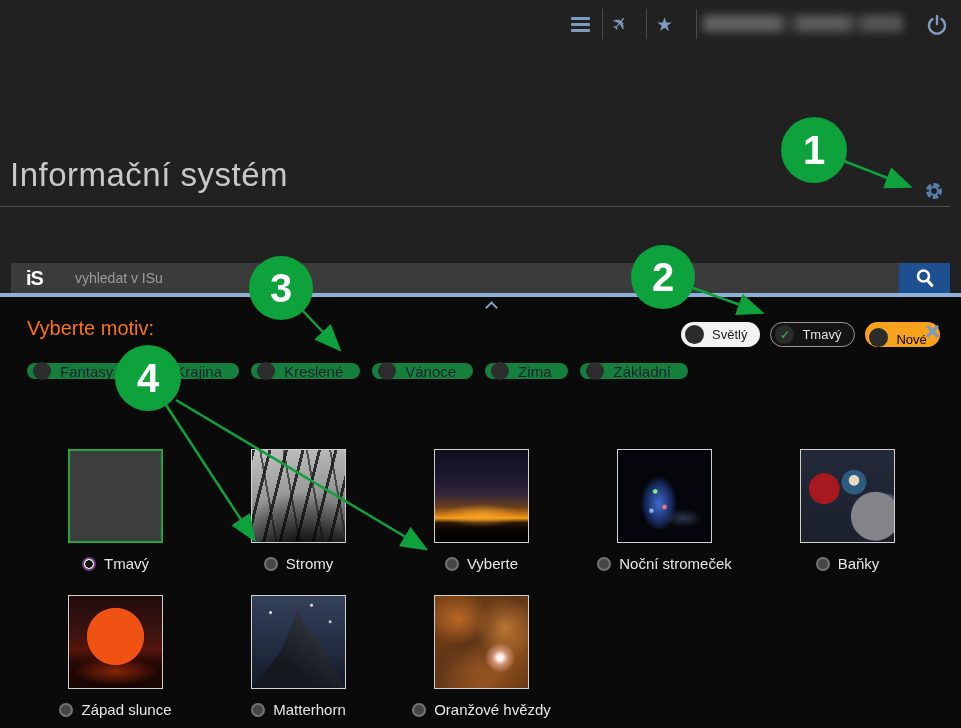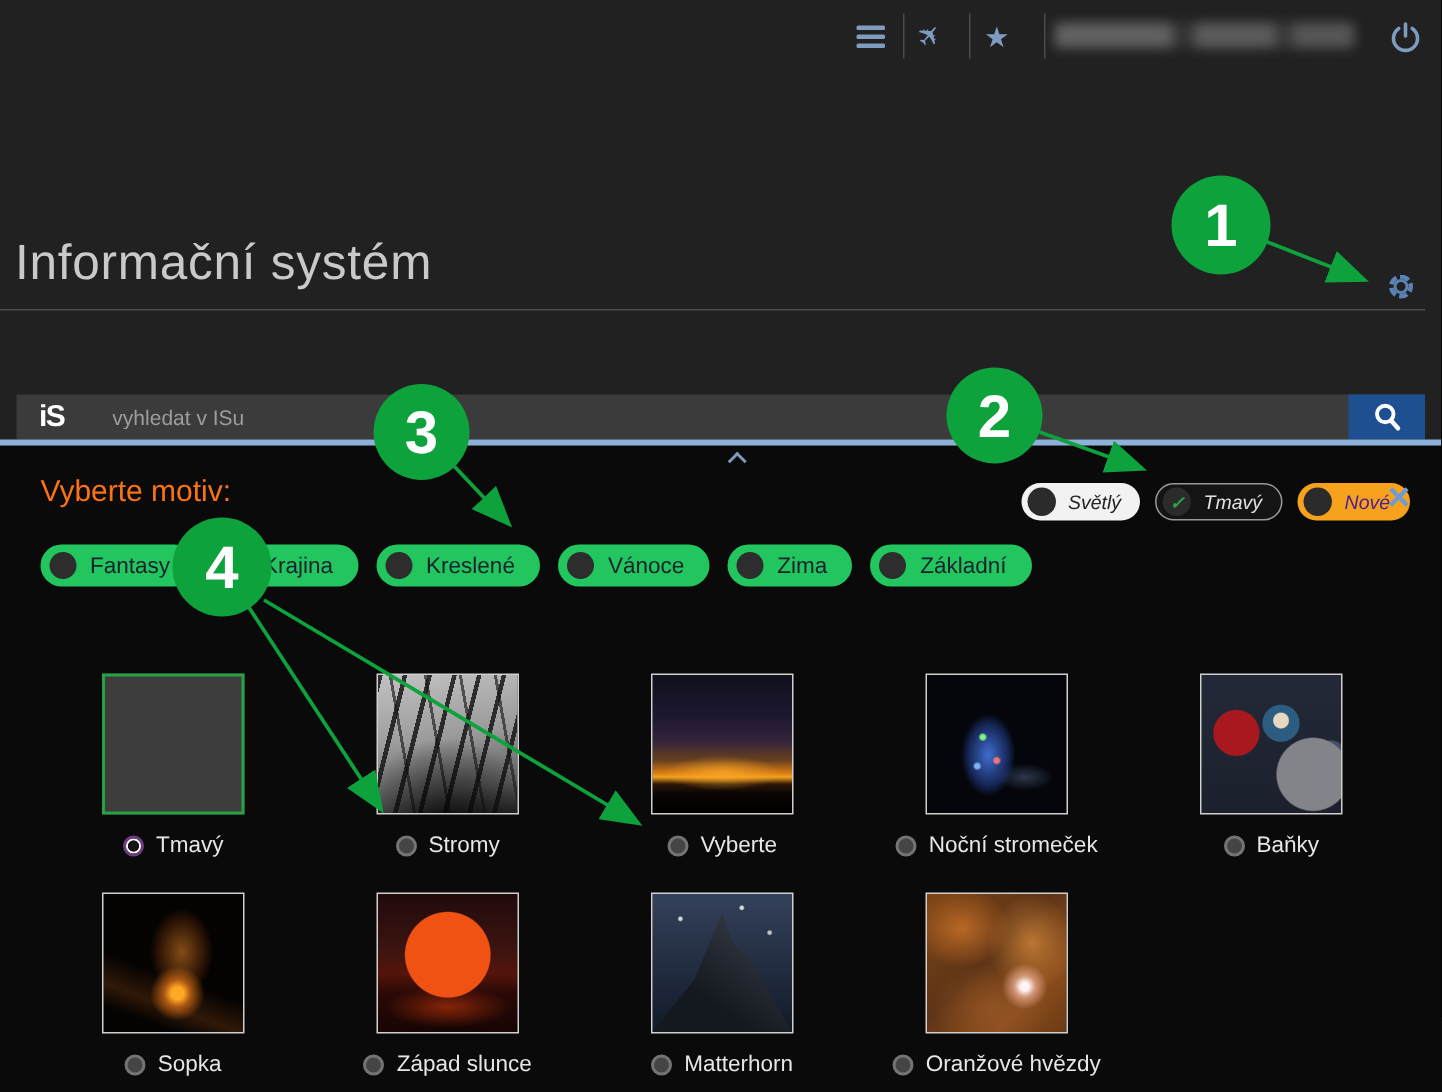--- a/index.html
+++ b/index.html
@@ -39,35 +39,35 @@
   .search-input::placeholder { color:#9d9d9d; opacity:1; }
   .search-btn { width:51px; height:30px; background:#1e4f90; border:none; cursor:pointer;
     display:flex; align-items:center; justify-content:center; }
 
   .blue-divider { position:absolute; left:0; top:293px; width:961px; height:4px; background:#8cb2da; }
   .chevron-up { position:absolute; left:487px; top:303px; width:9px; height:9px;
     border-left:2px solid #7d9cc0; border-top:2px solid #7d9cc0; transform:rotate(45deg); }
 
   
   .panel-title { position:absolute; left:27px; top:317px; color:#f97316; font-size:20px; }
-  .toggles { position:absolute; left:681px; top:322px; display:flex; align-items:center; gap:10px;font-style:italic; }
+  .toggles { position:absolute; left:681px; top:322px; display:flex; align-items:center; gap:10px; }
   .toggle { height:25px; border-radius:13px; display:flex; align-items:center; gap:8px;
     padding:0 13px 0 4px; font-size:13px; cursor:pointer; }
   .toggle .knob { width:19px; height:19px; border-radius:50%; background:#2b2b2b;
     display:flex; align-items:center; justify-content:center; }
   .toggle-light { background:#f2f2f2; color:#222; }
   .toggle-dark { background:#141414; border:1px solid #999; color:#e0e0e0; }
   .toggle-dark .check { color:#2fa34c; font-size:12px; font-weight:bold; }
-  .toggle-orange { background:#f7a21c; color:#4c1d95; }
+  .toggle-orange { background:#f7a21c; color:#000000;align-items:flex-end; }
   .close-btn { position:absolute; left:925px; top:318px; color:#6f9bd2; font-size:26px; font-weight:bold;
     cursor:pointer; line-height:1; }
 
   
   .filters { position:absolute; left:27px; top:363px; display:flex; gap:12px; }
-  .fpill { height:28px; border-radius:14px; background:#22c55e; display:flex; align-items:center;
+  .fpill { height:16px; border-radius:14px; background:#15803d; display:flex; align-items:center;
     gap:9px; padding:0 17px 0 6px; cursor:pointer; }
   .fpill .dot { width:18px; height:18px; border-radius:50%; background:#2d2d2d; }
   .fpill .ftext { color:#16222e; font-size:15px; }
 
   
   .grid { position:absolute; left:24px; top:449px; width:915px; display:grid;
     grid-template-columns:repeat(5,183px); row-gap:23px; }
   .cell { display:flex; flex-direction:column; align-items:center; cursor:pointer; }
   .thumb { width:95px; height:94px; border:1px solid #d0d0d0; }
   .thumb.selected { border:2px solid #27a343; }
@@ -249,27 +249,20 @@
         </div>
     </div>
     <div class="cell">
       <div class="thumb t-banky"></div>
       <div class="lbl">
           <span class="radio"></span>
         <span class="lbl-text">Baňky</span>
         </div>
     </div>
     <div class="cell">
-      <div class="thumb t-sopka"></div>
-      <div class="lbl">
-          <span class="radio"></span>
-        <span class="lbl-text">Sopka</span>
-        </div>
-    </div>
-    <div class="cell">
       <div class="thumb t-slunce"></div>
       <div class="lbl">
           <span class="radio"></span>
         <span class="lbl-text">Západ slunce</span>
         </div>
     </div>
     <div class="cell">
       <div class="thumb t-matterhorn"></div>
       <div class="lbl">
           <span class="radio"></span>

